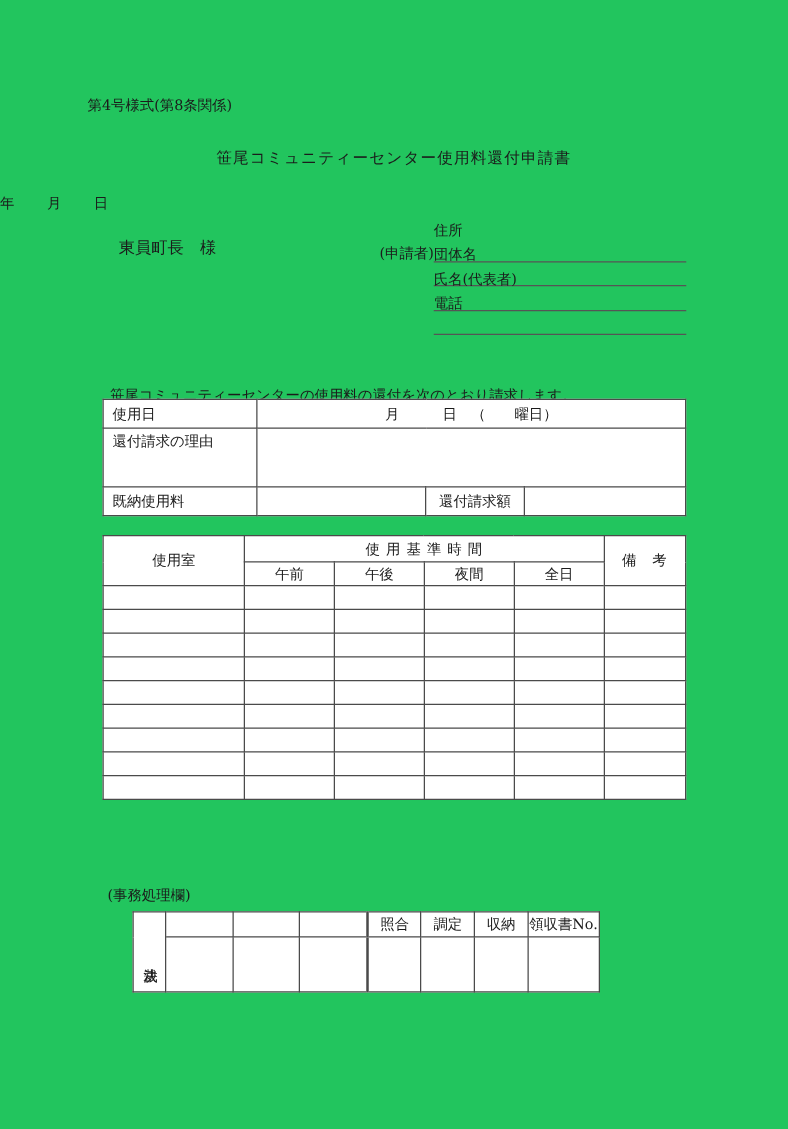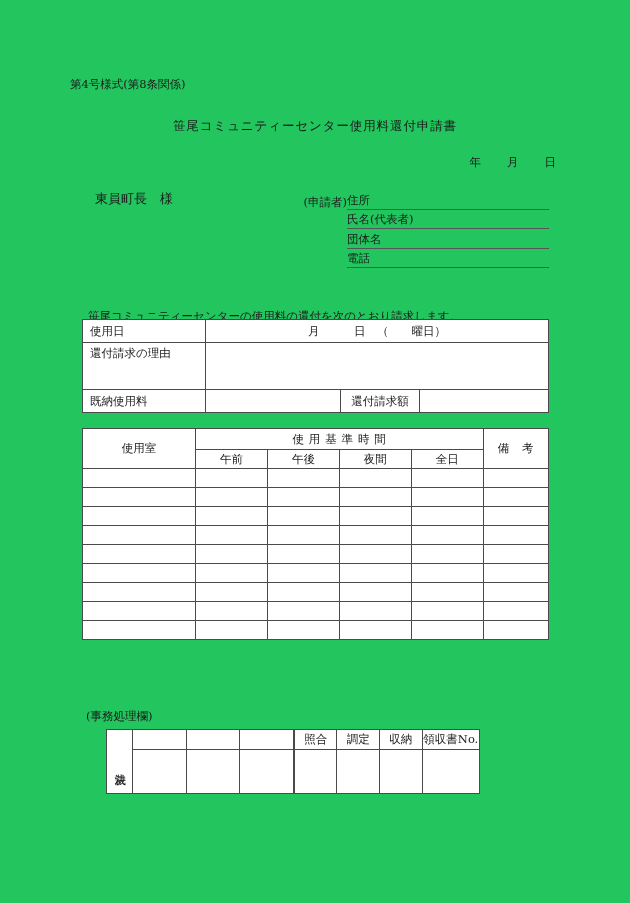--- a/index.html
+++ b/index.html
@@ -33,21 +33,21 @@
   #doc-title {
     left: 0; top: 118px;
     width: 630px;
     text-align: center;
     font-size: 12.5px;
     letter-spacing: 0.9px;
   }
   #date-line {
     left: 0; top: 155px;
     width: 556px;
-    text-align: right;
+    text-align: left;
     font-size: 11.5px;
   }
   #date-line span.gap { display: inline-block; width: 26px; }
 
   
   #addressee {
     left: 95px; top: 191px;
     font-size: 13px;
   }
 
@@ -64,21 +64,21 @@
   }
   .app-prefix {
     width: 50px;
     text-align: right;
     flex: 0 0 50px;
   }
   .app-field {
     flex: 1 1 auto;
     border-bottom: 1px solid #ararara;
     border-bottom: 1px solid #555;
-    padding-bottom: 1px;
+    padding-bottom: 17px;
     white-space: nowrap;
   }
 
   
   #statement {
     left: 88px; top: 286px;
     font-size: 11.5px;
     margin-top: 24px;
   }
 
@@ -158,25 +158,25 @@
 
   <div class="abs t" id="addressee">東員町長　様</div>
 
   <div class="abs" id="applicant">
     <div class="app-row">
       <span class="app-prefix">(申請者)</span>
       <span class="app-field"><span>住所</span></span>
     </div>
     <div class="app-row">
       <span class="app-prefix"></span>
-      <span class="app-field"><span>氏名(代表者)</span></span>
+      <span class="app-field"><span>団体名</span></span>
     </div>
     <div class="app-row">
       <span class="app-prefix"></span>
-      <span class="app-field"><span>団体名</span></span>
+      <span class="app-field"><span>氏名(代表者)</span></span>
     </div>
     <div class="app-row">
       <span class="app-prefix"></span>
       <span class="app-field"><span>電話</span></span>
     </div>
   </div>
 
   <div class="abs t" id="statement">笹尾コミュニティーセンターの使用料の還付を次のとおり請求します。</div>
 
   <table class="grid" id="table-usage">

